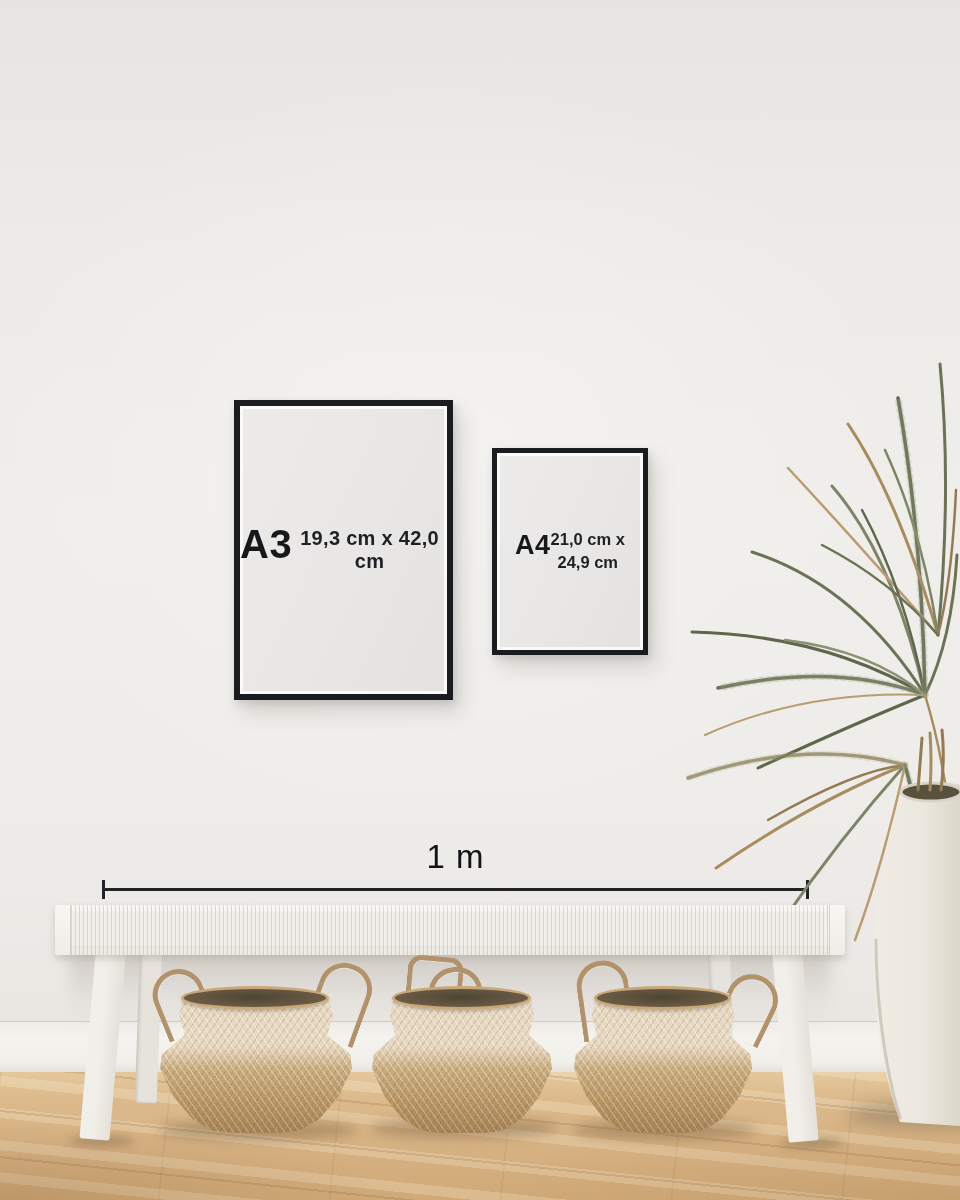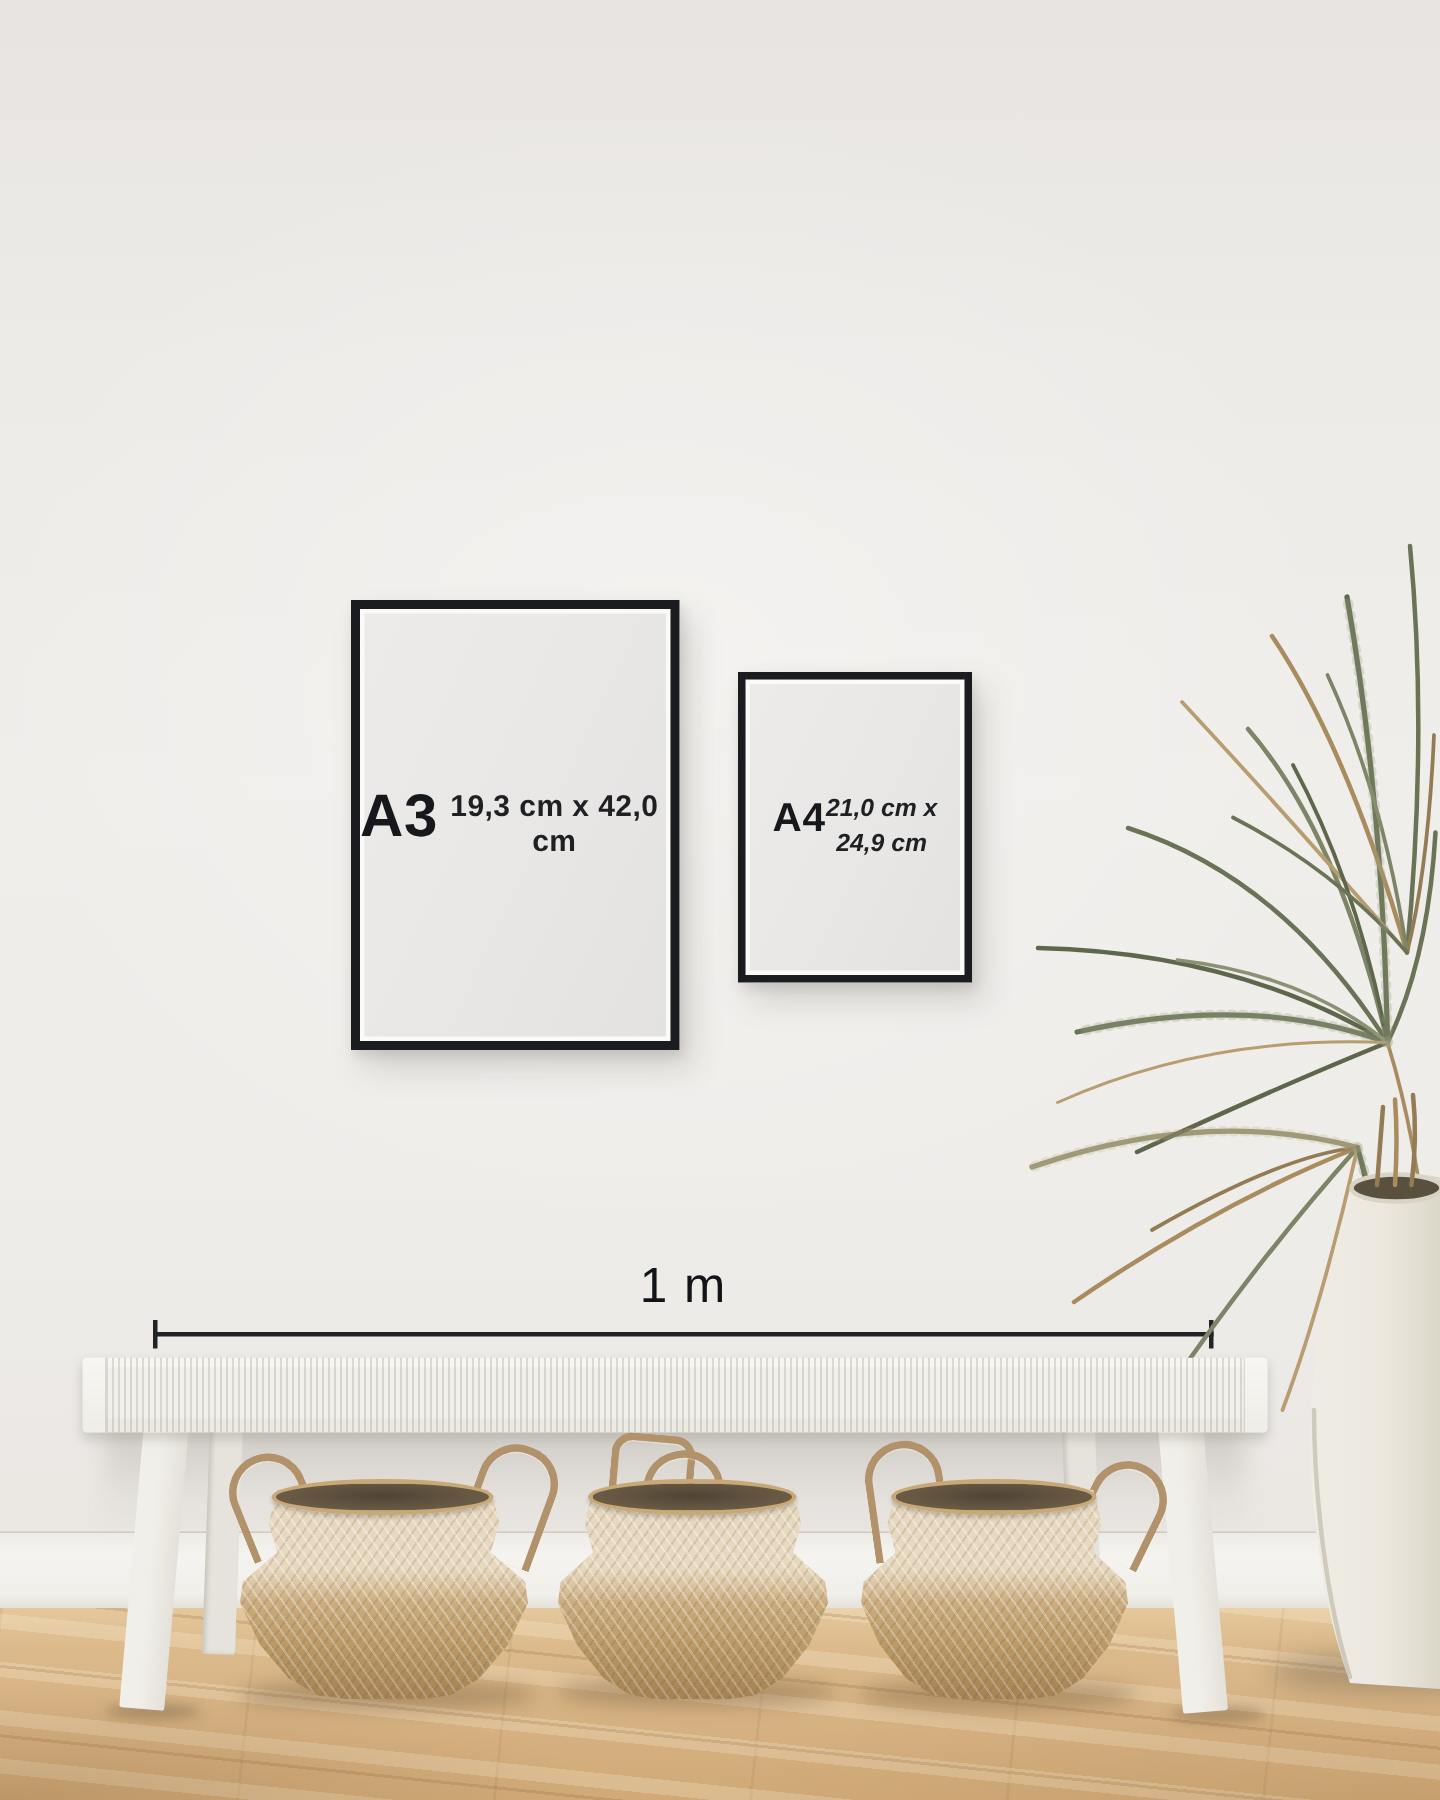--- a/index.html
+++ b/index.html
@@ -26,21 +26,21 @@
     border:6px solid #1a1c1f;box-shadow:inset 0 0 0 3px #fafaf8,
       8px 12px 20px rgba(95,88,80,.20),2px 4px 7px rgba(95,88,80,.15);
     display:flex;align-items:center;justify-content:center;text-align:center;color:#17181b;}
   .frame-a3{left:234px;top:400px;width:207px;height:288px;}
   .frame-a4{left:492px;top:448px;width:146px;height:197px;border-width:5px;}
   .frame-label{font-weight:800;letter-spacing:.5px;transform:translateY(-6px);}
   .frame-a3 .frame-label{font-size:40px;line-height:1.1;}
   .frame-a4 .frame-label{font-size:27px;line-height:1.1;}
   .frame-size{font-weight:600;color:#1e2023;transform:translateY(-4px);}
   .frame-a3 .frame-size{font-size:20px;letter-spacing:.3px;margin-top:8px;}
-  .frame-a4 .frame-size{font-size:16.5px;line-height:1.35;margin-top:6px;font-style:italic;}
+  .frame-a4 .frame-size{font-size:16.5px;line-height:1.35;margin-top:6px;}
   
   .scale{position:absolute;left:102px;top:838px;width:707px;height:64px;}
   .scale-label{text-align:center;font-size:33px;font-weight:400;letter-spacing:1px;color:#131417;height:38px;line-height:38px;}
   .scale-row{position:relative;height:20px;margin-top:4px;}
   .scale-line{position:absolute;left:0;top:8px;width:707px;height:3px;background:#212327;}
   .scale-tick{position:absolute;top:0;width:3px;height:19px;background:#212327;}
   .scale-tick.left{left:0;} .scale-tick.right{right:0;}
   
   .plant-svg{position:absolute;left:600px;top:340px;width:360px;height:860px;}
   

